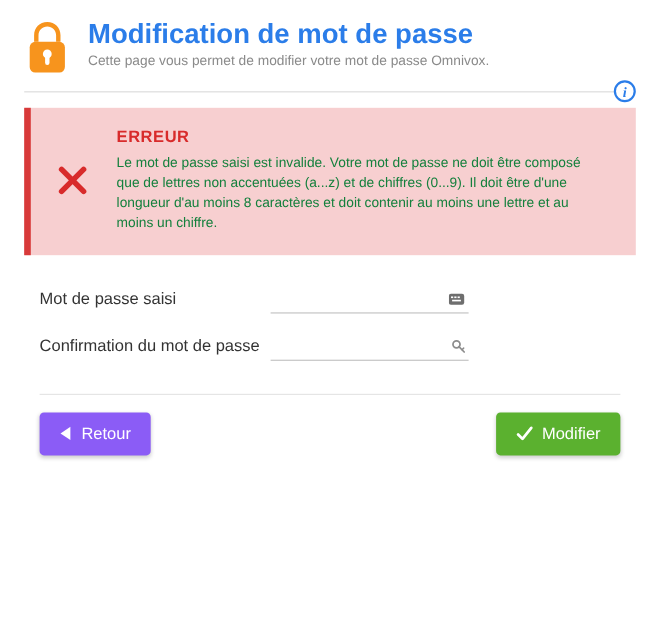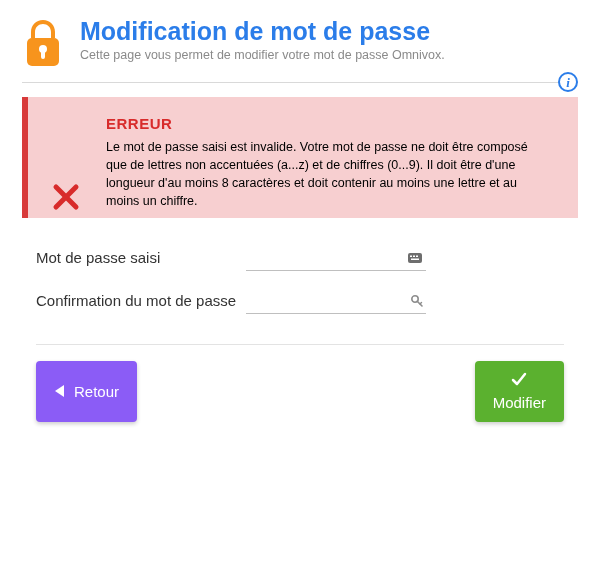--- a/index.html
+++ b/index.html
@@ -57,41 +57,41 @@
     font-weight: bold;
     font-style: italic;
     color: #2b7de9;
     font-size: 13px;
     line-height: 1;
   }
   .error-box {
     background: #f7cfd0;
     border-left: 6px solid #d83a3a;
     display: flex;
-    align-items: flex-end;
+    align-items: center;
     gap: 18px;
-    padding: 18px 26px 7px 16px;
+    padding: 18px 26px 20px 16px;
     margin-bottom: 28px;
   }
   .error-x {
     flex: 0 0 auto;
     width: 44px;
     display: flex;
     justify-content: center;
   }
   .error-content { flex: 1; }
   .error-title {
     color: #d82b2b;
     font-weight: bold;
     font-size: 15px;
     letter-spacing: 0.5px;
     margin-bottom: 6px;
   }
   .error-msg {
-    color: #000000;
+    color: #15803d;
     font-size: 12.5px;
     line-height: 1.45;
   }
   .form {
     padding: 0 14px;
   }
   .form-row {
     display: flex;
     align-items: center;
     margin-bottom: 18px;
@@ -143,21 +143,21 @@
     gap: 8px;
     border: none;
     border-radius: 4px;
     padding: 11px 18px;
     font-size: 15px;
     color: #fff;
     cursor: pointer;
     box-shadow: 0 2px 4px rgba(0,0,0,0.2);
   }
   .btn-back { background: #8b5cf6; }
-  .btn-submit { background: #5bb12f; flex-direction: column; }
+  .btn-submit { background: #5bb12f; }
   .btn svg { display: block; }
 </style>
 </head>
 <body>
 
 <div class="page">
 
   <div class="header">
     <div class="lock-icon">
       <svg width="42" height="50" viewBox="0 0 42 50">

